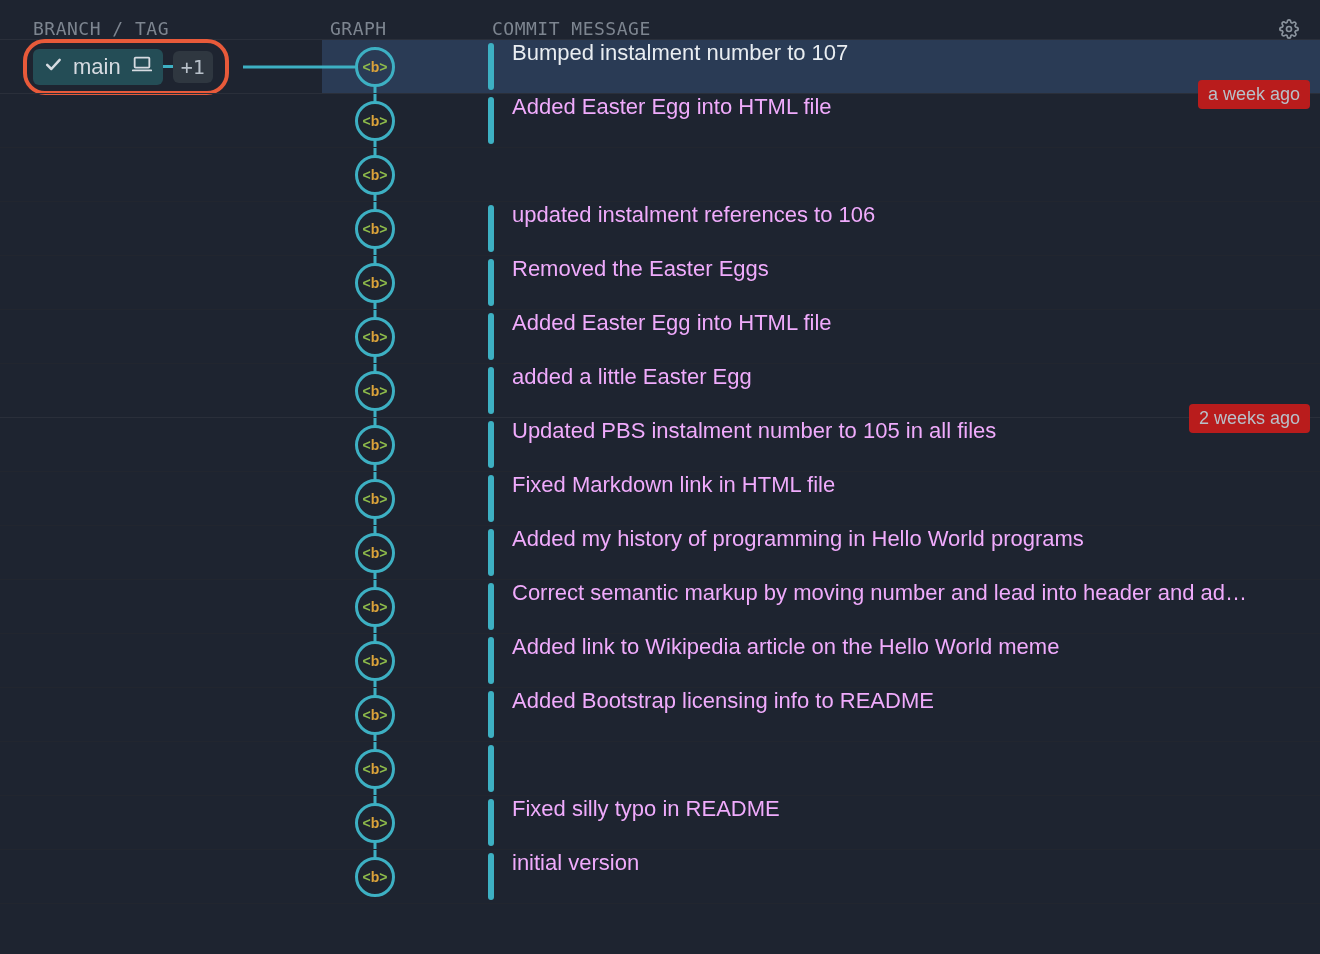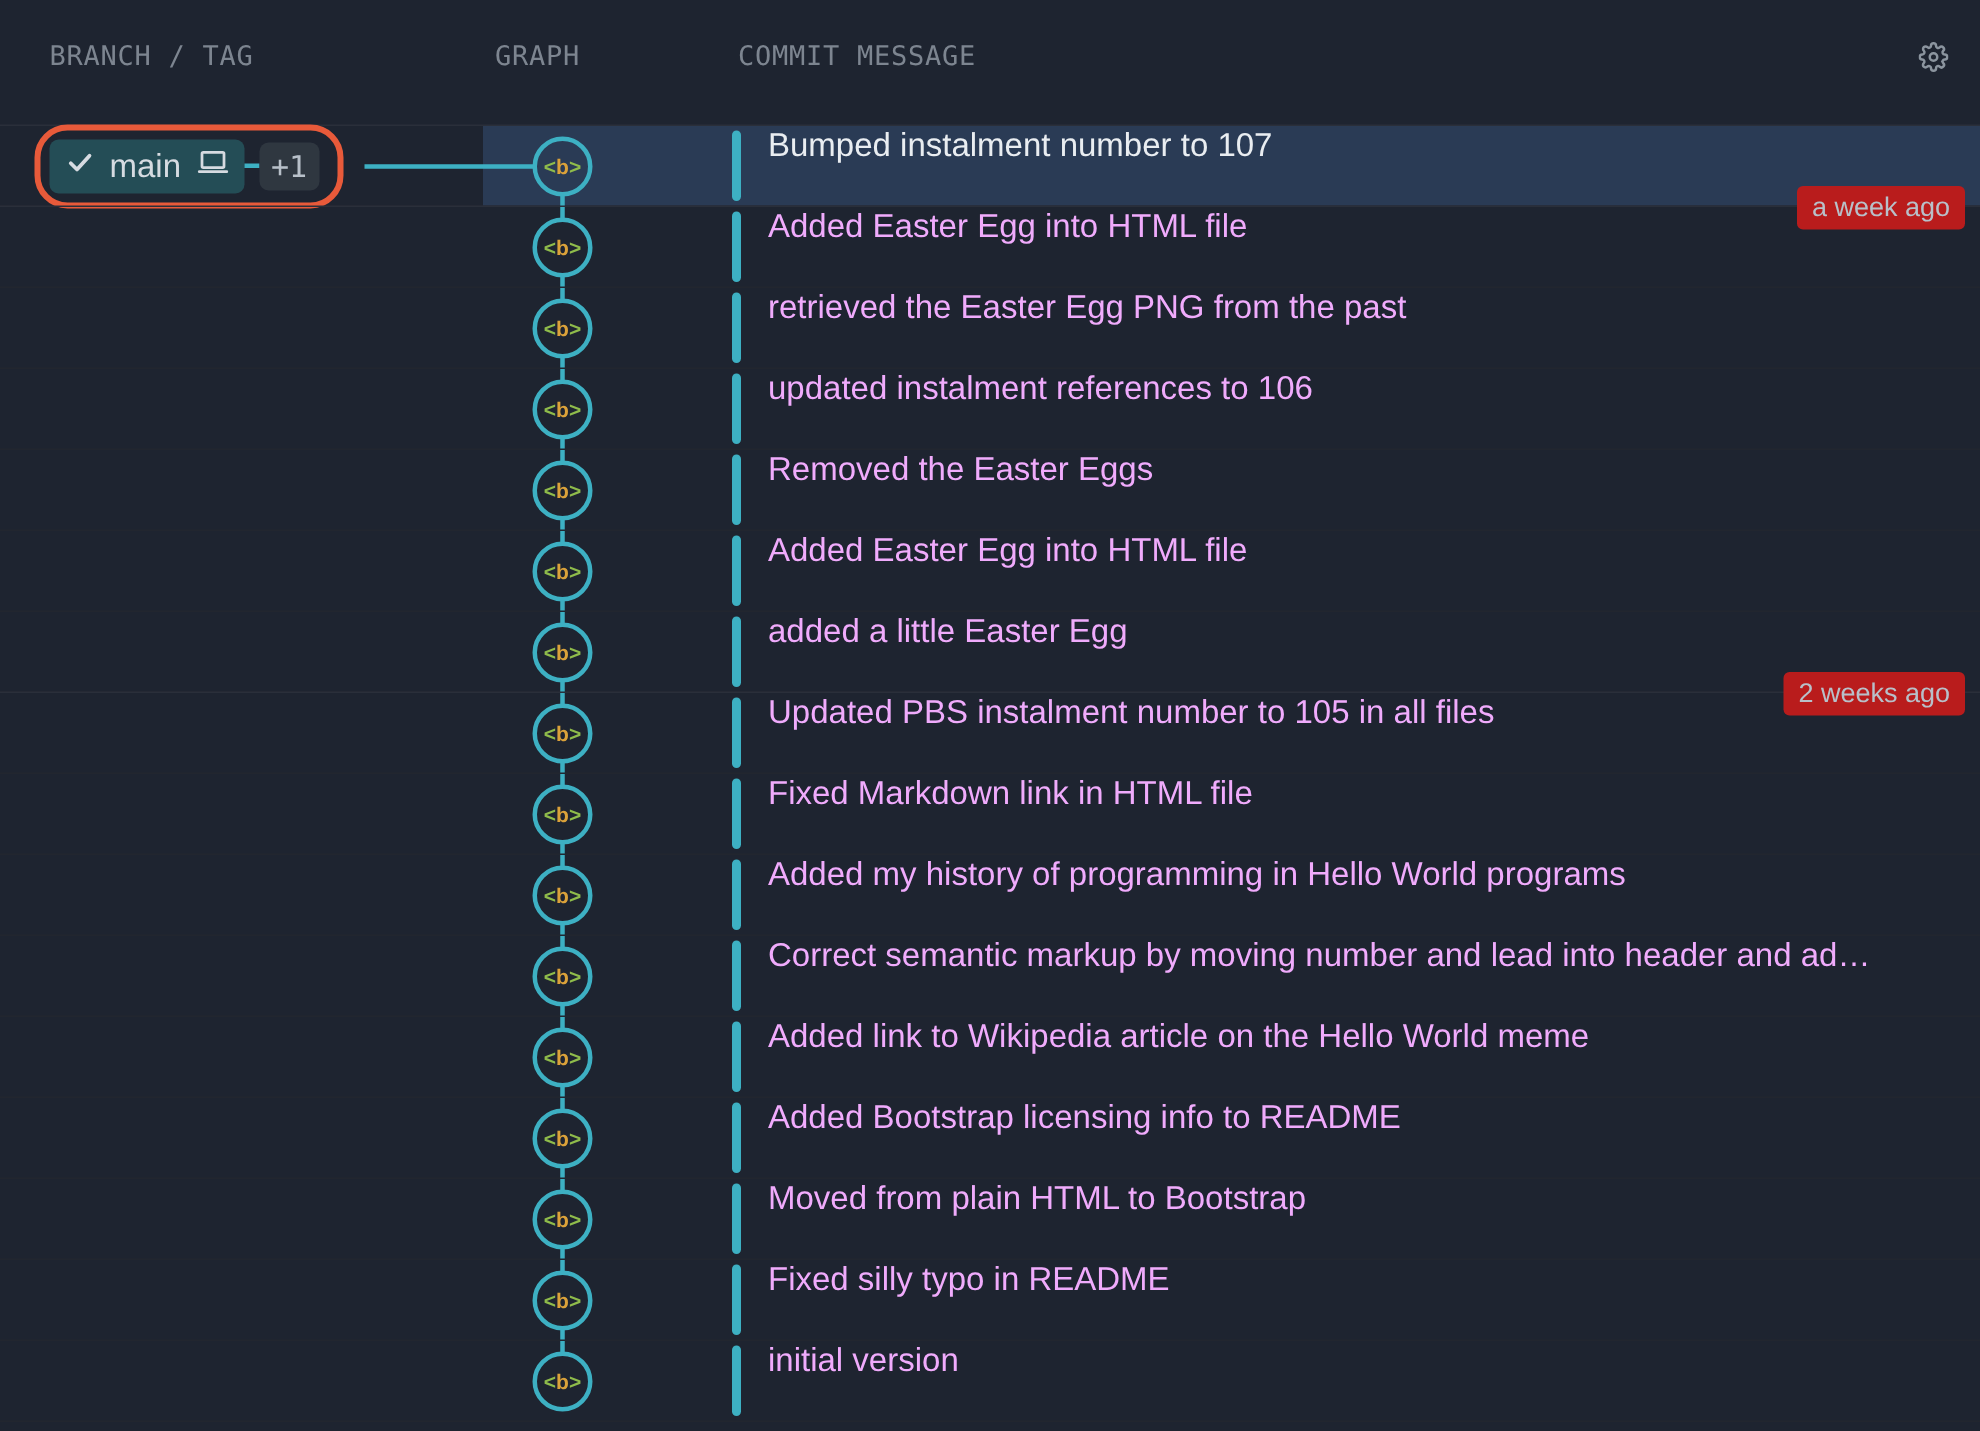--- a/index.html
+++ b/index.html
@@ -5,28 +5,27 @@
     * { margin: 0; padding: 0; box-sizing: border-box; }
     html, body { width: 1320px; height: 954px; overflow: hidden; }
     body {
       background: #1e2430;
       font-family: -apple-system, BlinkMacSystemFont, "Segoe UI", sans-serif;
       color: #d1d5db;
       position: relative;
     }
     .header-row {
       display: flex;
-      height: 57px;
+      height: 40px;
       border-bottom: 1px solid #2a2f3a;
       color: #7d8590;
       font-size: 18px;
       letter-spacing: 0.5px;
-      align-items: flex-start;
+      align-items: flex-end;
       font-family: ui-monospace, Menlo, Monaco, monospace;
-      margin-top: 27px;
     }
     .col-branch { width: 322px; padding-left: 33px; }
     .col-graph  { width: 166px; padding-left: 8px; }
     .col-msg    { flex: 1; padding-left: 4px; position: relative; }
     .gear {
       position: absolute;
       right: 20px;
       top: 50%;
       transform: translateY(-50%);
       width: 22px; height: 22px;
@@ -236,24 +235,20 @@
       <div class="branch-cell"></div>
       <div class="graph-cell">
         <div class="vline up"></div>
         <div class="vline down"></div>
         <div class="node">
           <span class="lt">&lt;</span>
           <span class="b">b</span>
           <span class="gt">&gt;</span>
         </div>
       </div>
-      <div class="msg-cell">
-        <div class="msg-bar"></div>
-        <div class="msg-text">retrieved the Easter Egg PNG from the past</div>
-      </div>
     </div>
     <div class="row dense">
       <div class="branch-cell"></div>
       <div class="graph-cell">
         <div class="vline up"></div>
         <div class="vline down"></div>
         <div class="node">
           <span class="lt">&lt;</span>
           <span class="b">b</span>
           <span class="gt">&gt;</span>
@@ -416,21 +411,20 @@
         <div class="vline up"></div>
         <div class="vline down"></div>
         <div class="node">
           <span class="lt">&lt;</span>
           <span class="b">b</span>
           <span class="gt">&gt;</span>
         </div>
       </div>
       <div class="msg-cell">
         <div class="msg-bar"></div>
-        <div class="msg-text">Moved from plain HTML to Bootstrap</div>
       </div>
     </div>
     <div class="row dense">
       <div class="branch-cell"></div>
       <div class="graph-cell">
         <div class="vline up"></div>
         <div class="vline down"></div>
         <div class="node">
           <span class="lt">&lt;</span>
           <span class="b">b</span>

